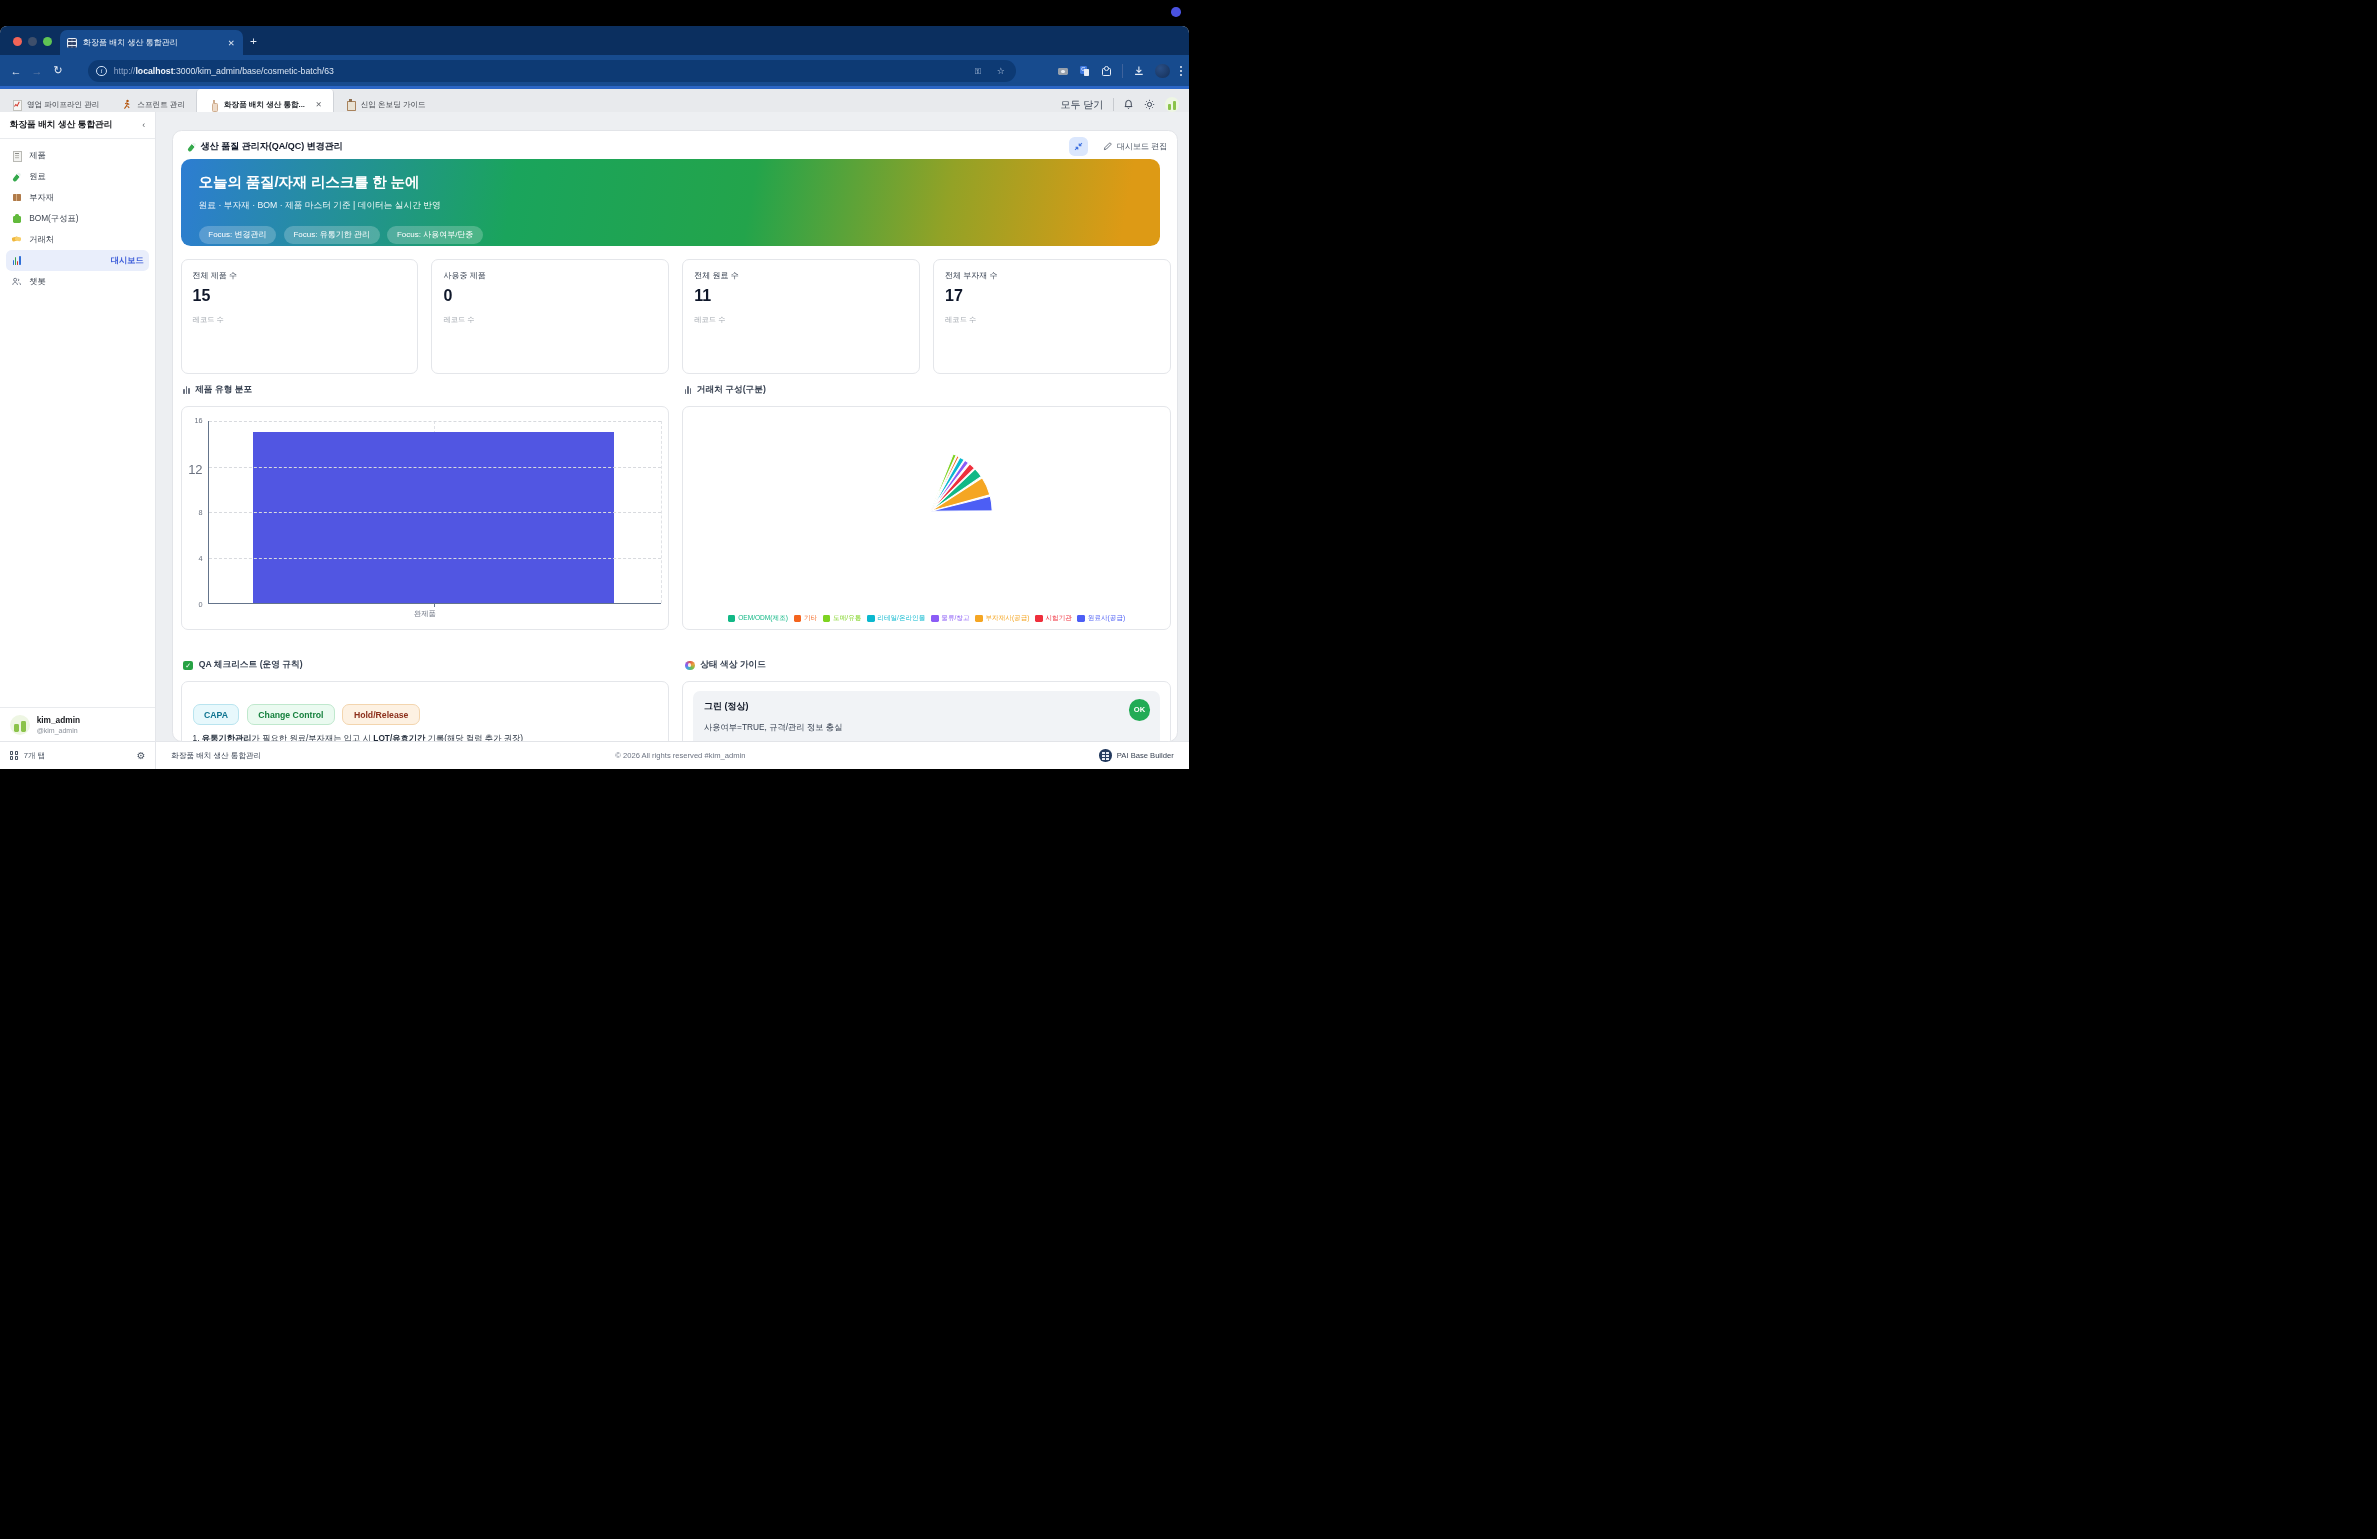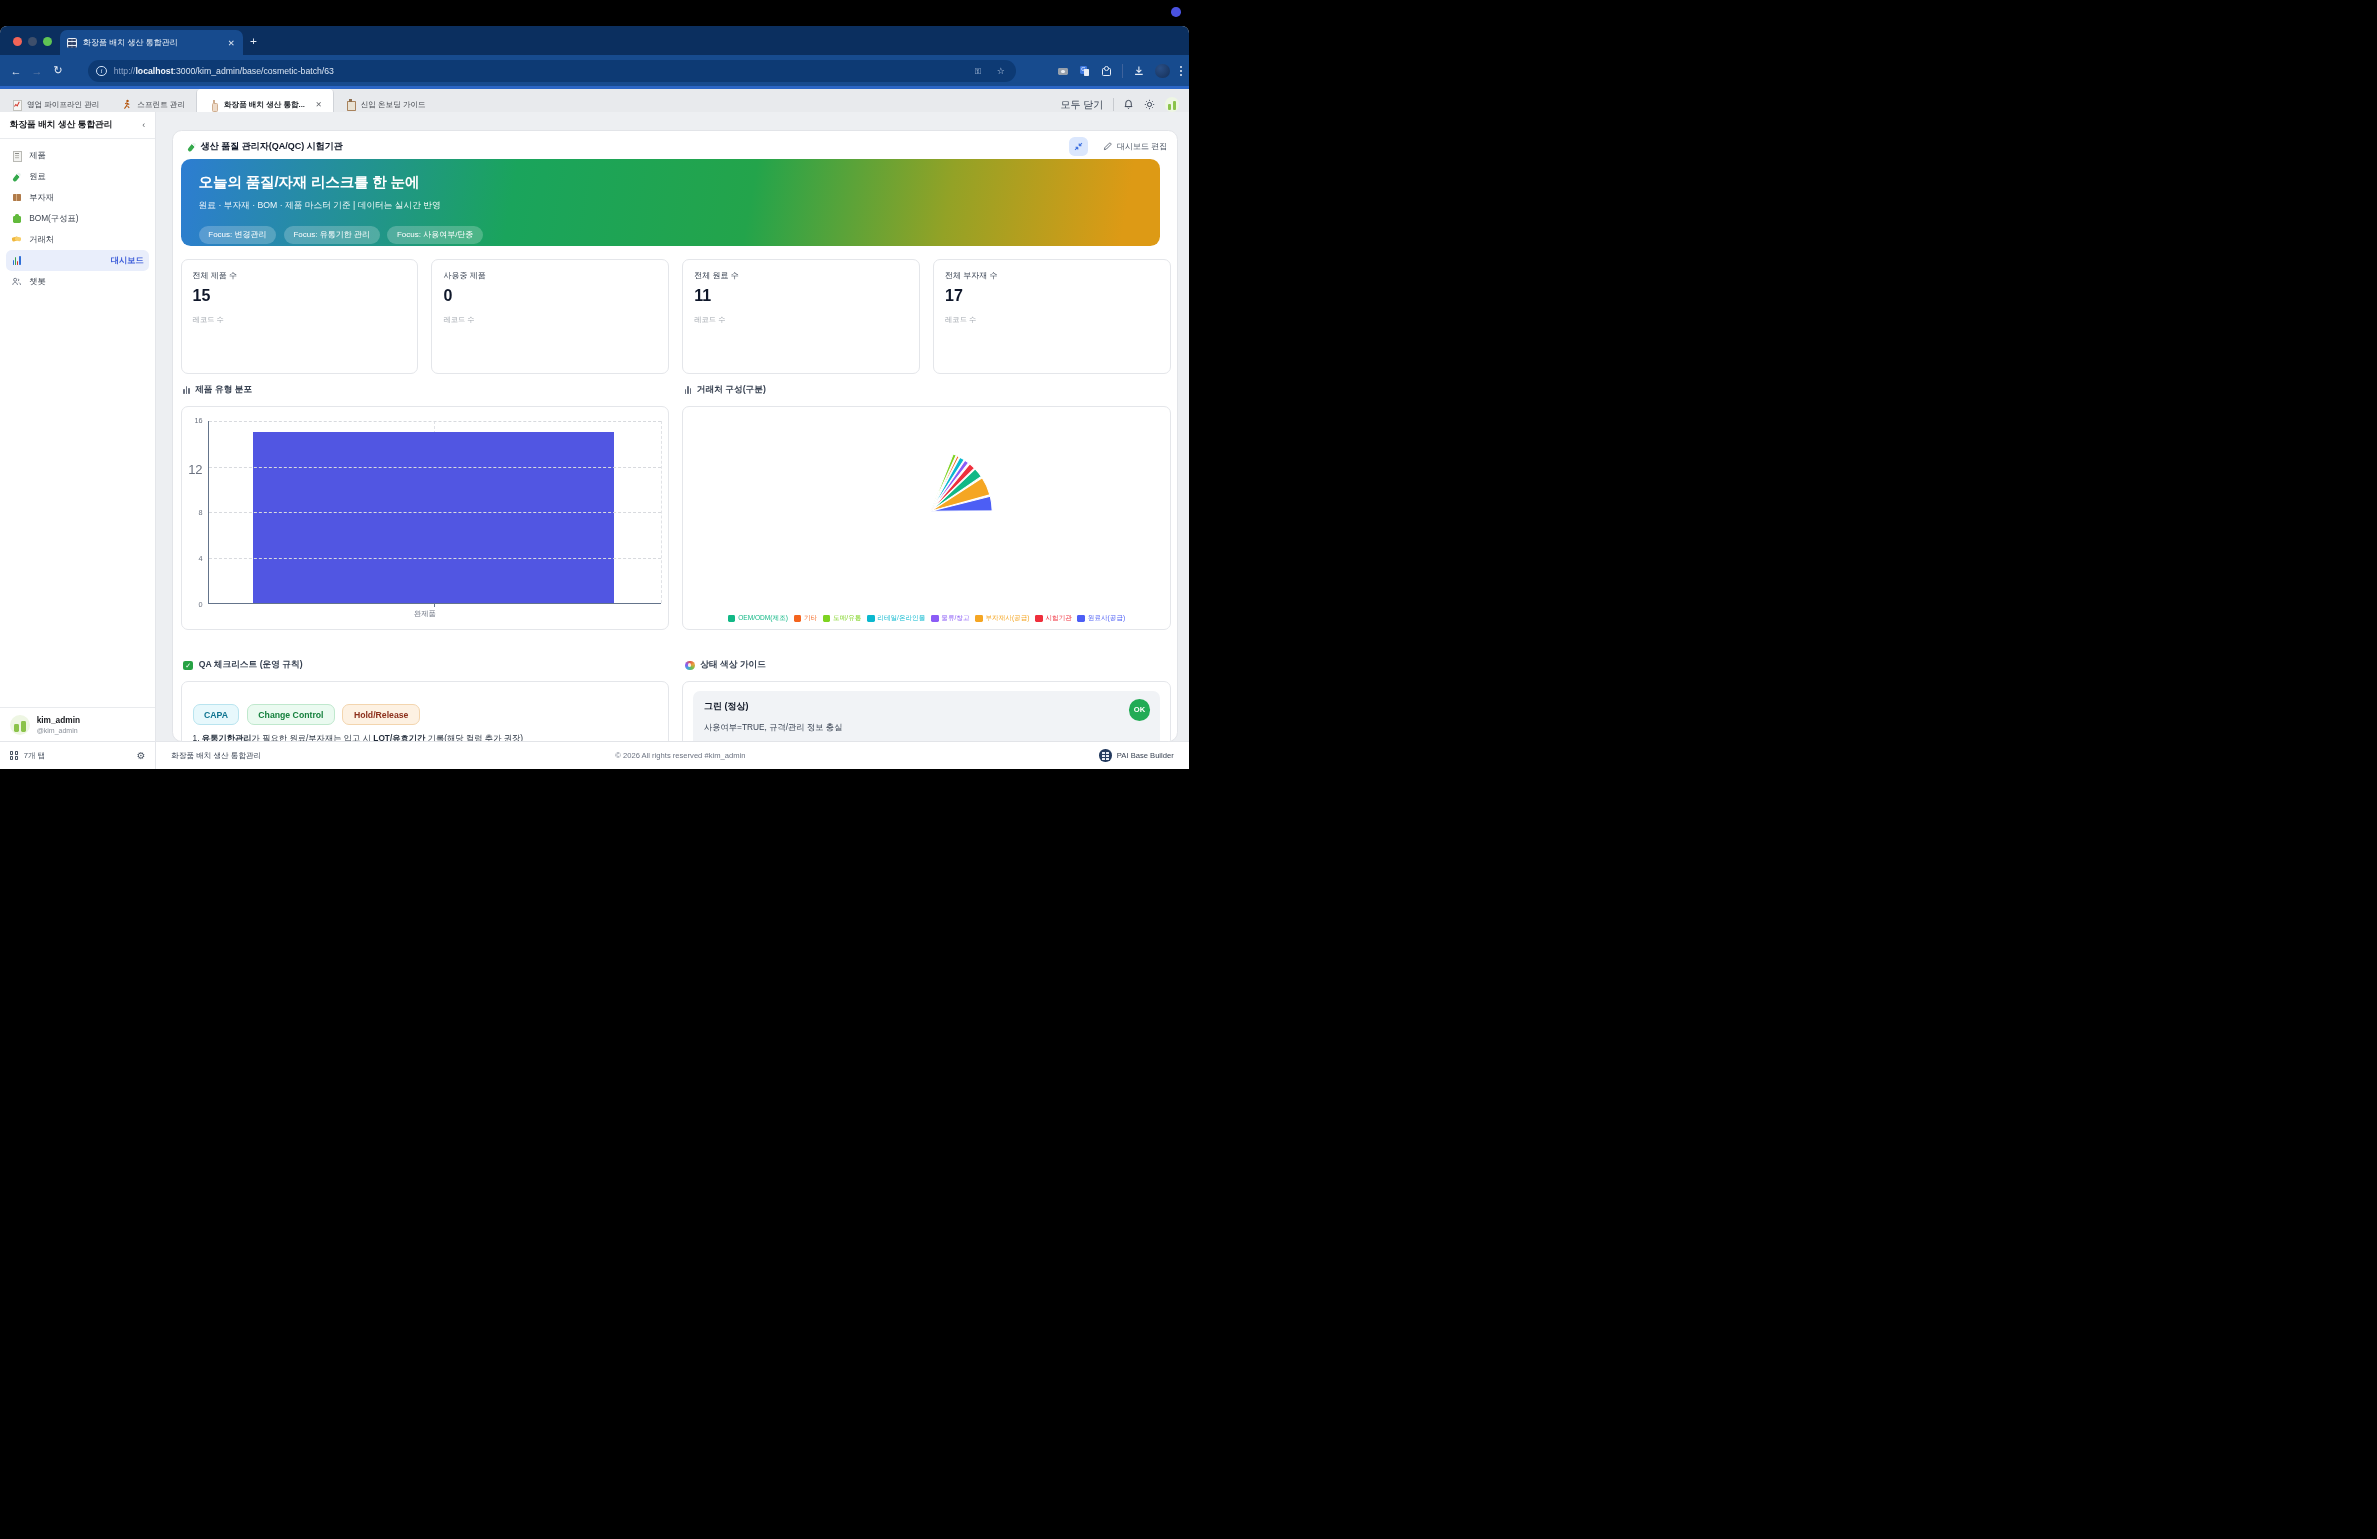--- a/index.html
+++ b/index.html
@@ -408,21 +408,21 @@
               <span class="edit-group">
                 <svg width="9" height="9" viewBox="0 0 13 13">
                     <path d="M2 11l.7-2.8L9.2 1.7a1.1 1.1 0 0 1 1.6 0l.5.5a1.1 1.1 0 0 1 0 1.6L4.8 10.3 2 11z" fill="none" stroke="#4b5563" stroke-width="1.2"></path>
                   </svg>
                 <span>대시보드 편집</span>
               </span>
             </div>
 
             <div class="panel-title-row">
               <span class="ic ic-tube" style="width:9.7px;height:9.7px"></span>
-              <span class="panel-title">생산 품질 관리자(QA/QC) 시험기관</span>
+              <span class="panel-title">생산 품질 관리자(QA/QC) 변경관리</span>
             </div>
 
             <div class="banner">
               <h2>오늘의 품질/자재 리스크를 한 눈에</h2>
               <div class="sub">원료 · 부자재 · BOM · 제품 마스터 기준 | 데이터는 실시간 반영</div>
               <div class="chips">
                 <span class="chip">Focus: 변경관리</span>
                 <span class="chip">Focus: 유통기한 관리</span>
                 <span class="chip">Focus: 사용여부/단종</span>
               </div>

